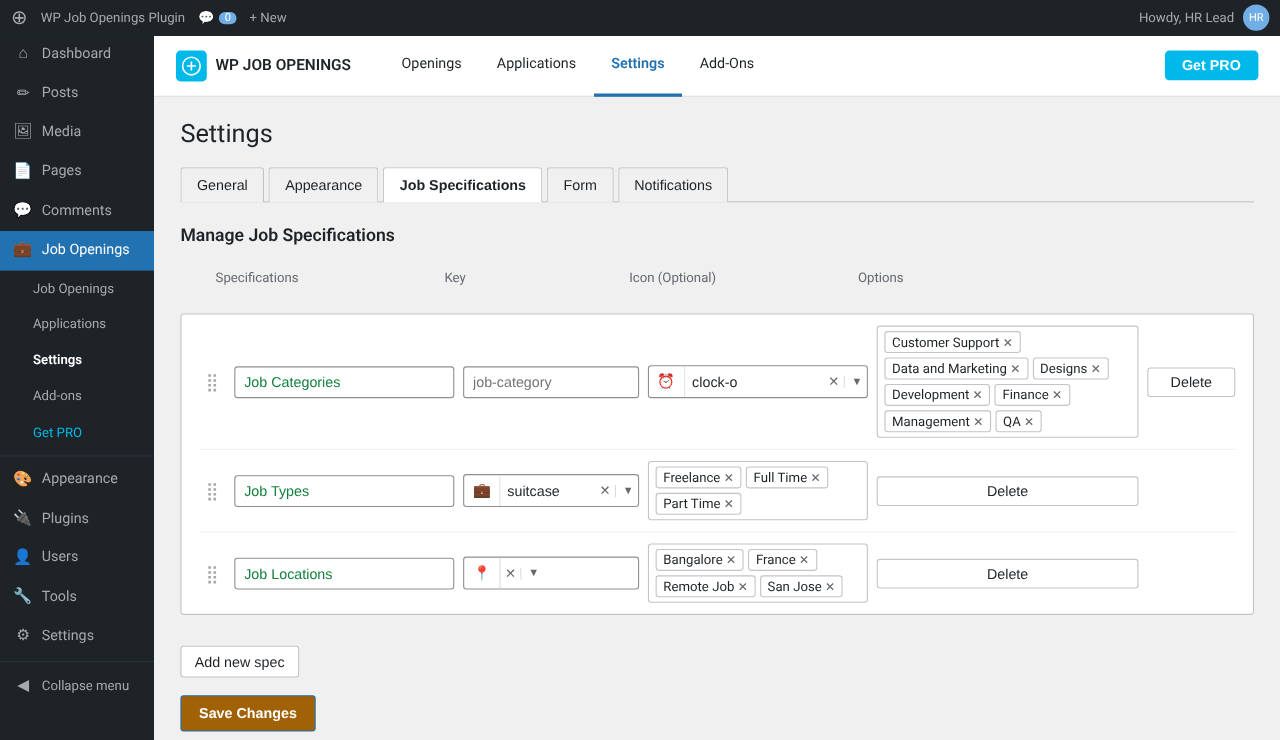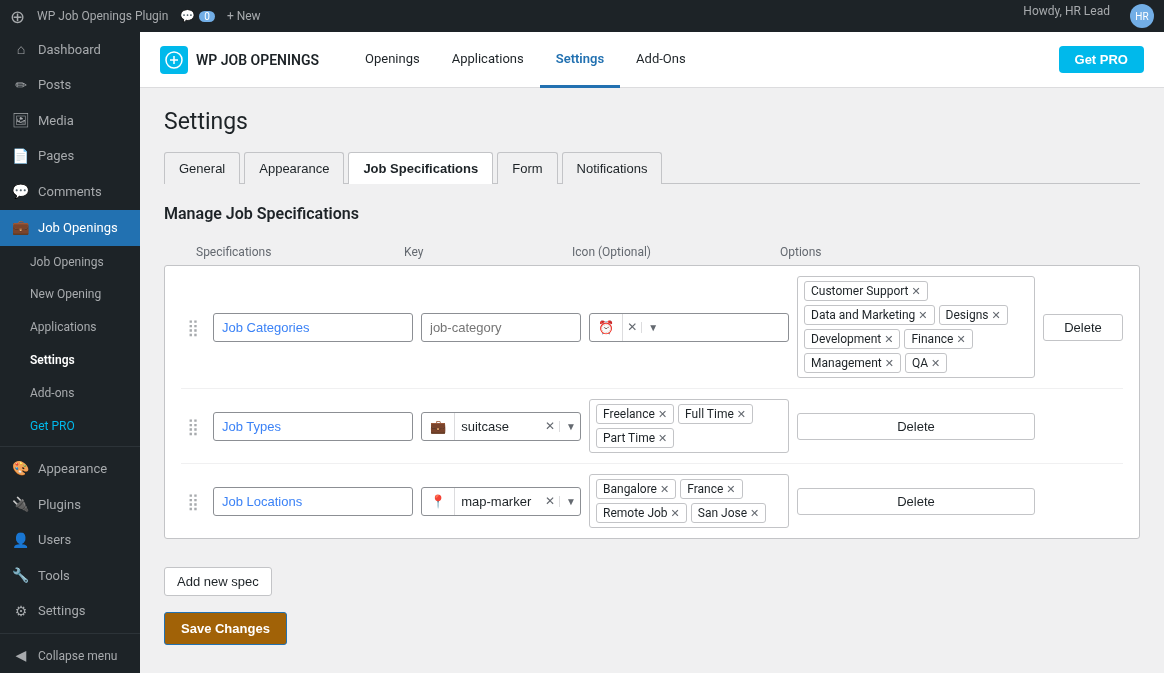--- a/index.html
+++ b/index.html
@@ -13,21 +13,21 @@
       align-items: center;
       padding: 0 10px;
       color: #a7aaad;
       font-size: 12px;
       gap: 12px;
       position: fixed;
       top: 0; left: 0; right: 0;
       z-index: 100;
     }
     .admin-bar .bar-left { display: flex; align-items: center; gap: 12px; flex: 1; }
-    .admin-bar .bar-right { display: flex; align-items: flex-start; gap: 20px; }
+    .admin-bar .bar-right { display: flex; align-items: center; gap: 8px; }
     .admin-bar .wp-logo { color: #a7aaad; font-size: 18px; }
     .admin-bar .comment-badge { display: flex; align-items: center; gap: 4px; }
     .admin-bar .badge-count { background: #72aee6; color: #fff; border-radius: 10px; padding: 0 5px; font-size: 10px; }
 
     
     .page-wrapper { display: flex; margin-top: 32px; min-height: calc(100vh - 32px); }
 
     
     .sidebar {
       width: 140px;
@@ -130,42 +130,42 @@
     .section-title { font-size: 16px; font-weight: 600; margin-bottom: 16px; color: #1d2327; }
 
     
     .spec-header {
       display: grid;
       grid-template-columns: 24px 200px 160px 200px 1fr 80px;
       gap: 8px;
       padding: 6px 0;
       color: #646970;
       font-size: 12px;
-      margin-bottom: 0;
+      margin-bottom: 20px;
     }
 
     
     .spec-row {
       display: grid;
       grid-template-columns: 24px 200px 160px 200px 1fr 80px;
       gap: 8px;
       align-items: center;
       padding: 10px 0;
       border-top: 1px solid #f0f0f1;
     }
     .spec-row:first-of-type { border-top: none; }
 
     .drag-handle { color: #a7aaad; cursor: grab; font-size: 16px; text-align: center; }
 
     .spec-input, .key-input {
       border: 1px solid #8c8f94;
       border-radius: 3px;
       padding: 6px 8px;
       font-size: 13px;
-      color: #3b82f6;
+      color: #15803d;
       background: #fff;
       width: 100%;
     }
 
     
     .icon-select-wrap {
       display: flex;
       align-items: center;
       border: 1px solid #8c8f94;
       border-radius: 3px;
@@ -295,23 +295,20 @@
     <div class="sidebar-item">
       <span class="icon">💬</span>
       <span>Comments</span>
     </div>
     <div class="sidebar-item active" style="background:#2271b1;color:#fff;">
       <span class="icon">💼</span>
       <span>Job Openings</span>
     </div>
     <div class="sidebar-item sidebar-sub" style="color:#a7aaad;">
       <span>Job Openings</span>
-    </div>
-    <div class="sidebar-item sidebar-sub" style="color:#a7aaad;">
-      <span>New Opening</span>
     </div>
     <div class="sidebar-item sidebar-sub" style="color:#a7aaad;">
       <span>Applications</span>
     </div>
     <div class="sidebar-item sidebar-sub" style="color:#fff;font-weight:600;">
       <span>Settings</span>
     </div>
     <div class="sidebar-item sidebar-sub" style="color:#a7aaad;">
       <span>Add-ons</span>
     </div>
@@ -394,20 +391,21 @@
 
       
       <div class="specs-container">
 
         <div class="spec-row">
           <div class="drag-handle">⣿</div>
           <input class="spec-input" type="text" value="Job Categories" style="">
           <input class="key-input" type="text" placeholder="job-category" style="">
           <div class="icon-select-wrap">
             <span class="icon-prefix">⏰</span>
+            <input class="icon-text-input" type="text" value="clock-o" style="">
             <span class="icon-clear">✕</span>
             <span class="icon-dropdown">▼</span>
           </div>
           <div class="options-wrap">
             <span class="tag">
                 <span>Customer Support</span>
                 <span class="tag-x">✕</span>
               </span>
             <span class="tag">
                 <span>Data and Marketing</span>
@@ -461,21 +459,20 @@
               </span>
           </div>
           <button class="delete-btn">Delete</button>
         </div>
 
         <div class="spec-row">
           <div class="drag-handle">⣿</div>
           <input class="spec-input" type="text" value="Job Locations" style="">
           <div class="icon-select-wrap">
             <span class="icon-prefix">📍</span>
-            <input class="icon-text-input" type="text" value="map-marker" style="">
             <span class="icon-clear">✕</span>
             <span class="icon-dropdown">▼</span>
           </div>
           <div class="options-wrap">
             <span class="tag">
                 <span>Bangalore</span>
                 <span class="tag-x">✕</span>
               </span>
             <span class="tag">
                 <span>France</span>

